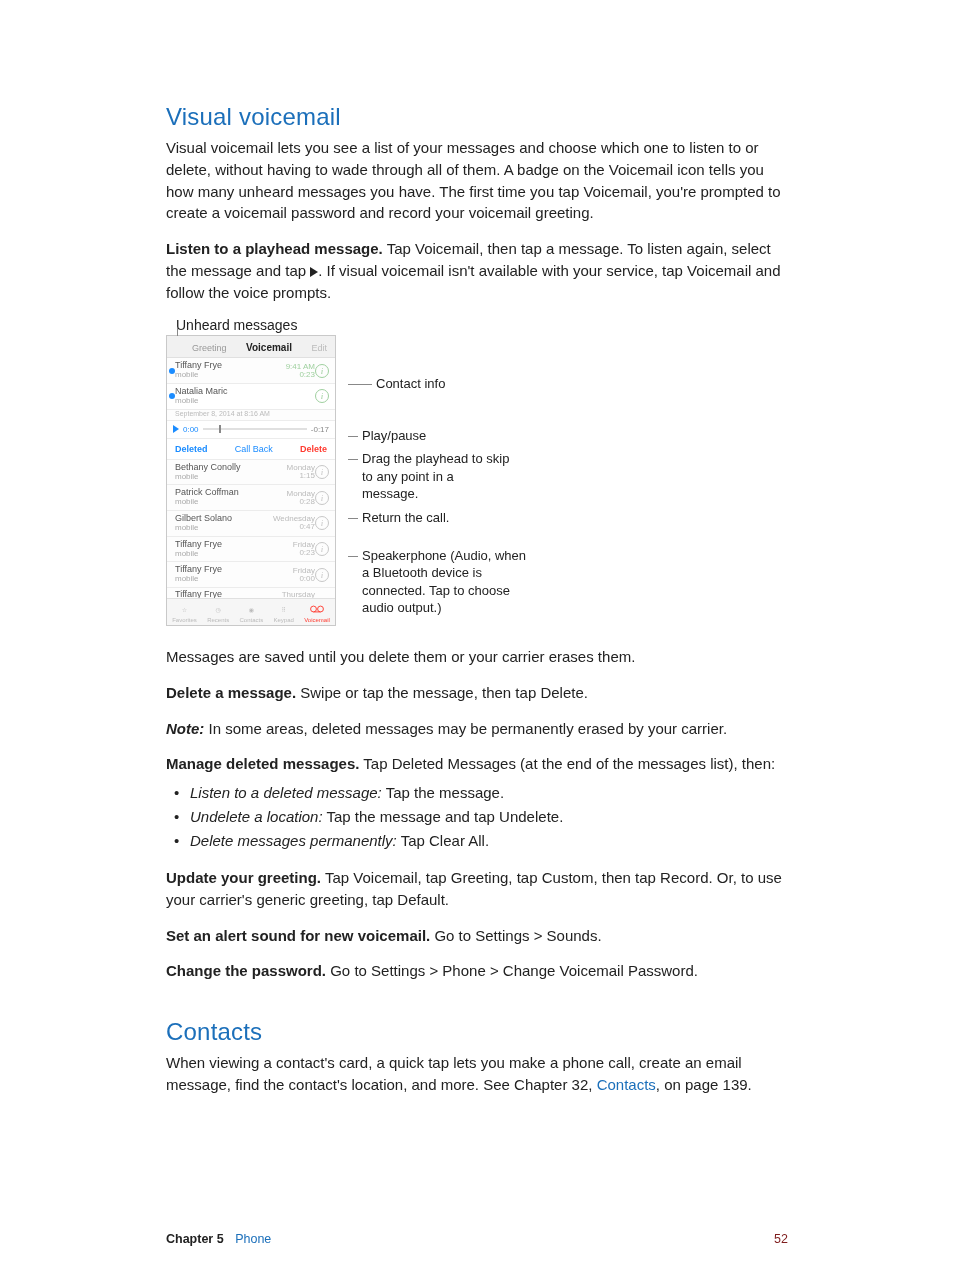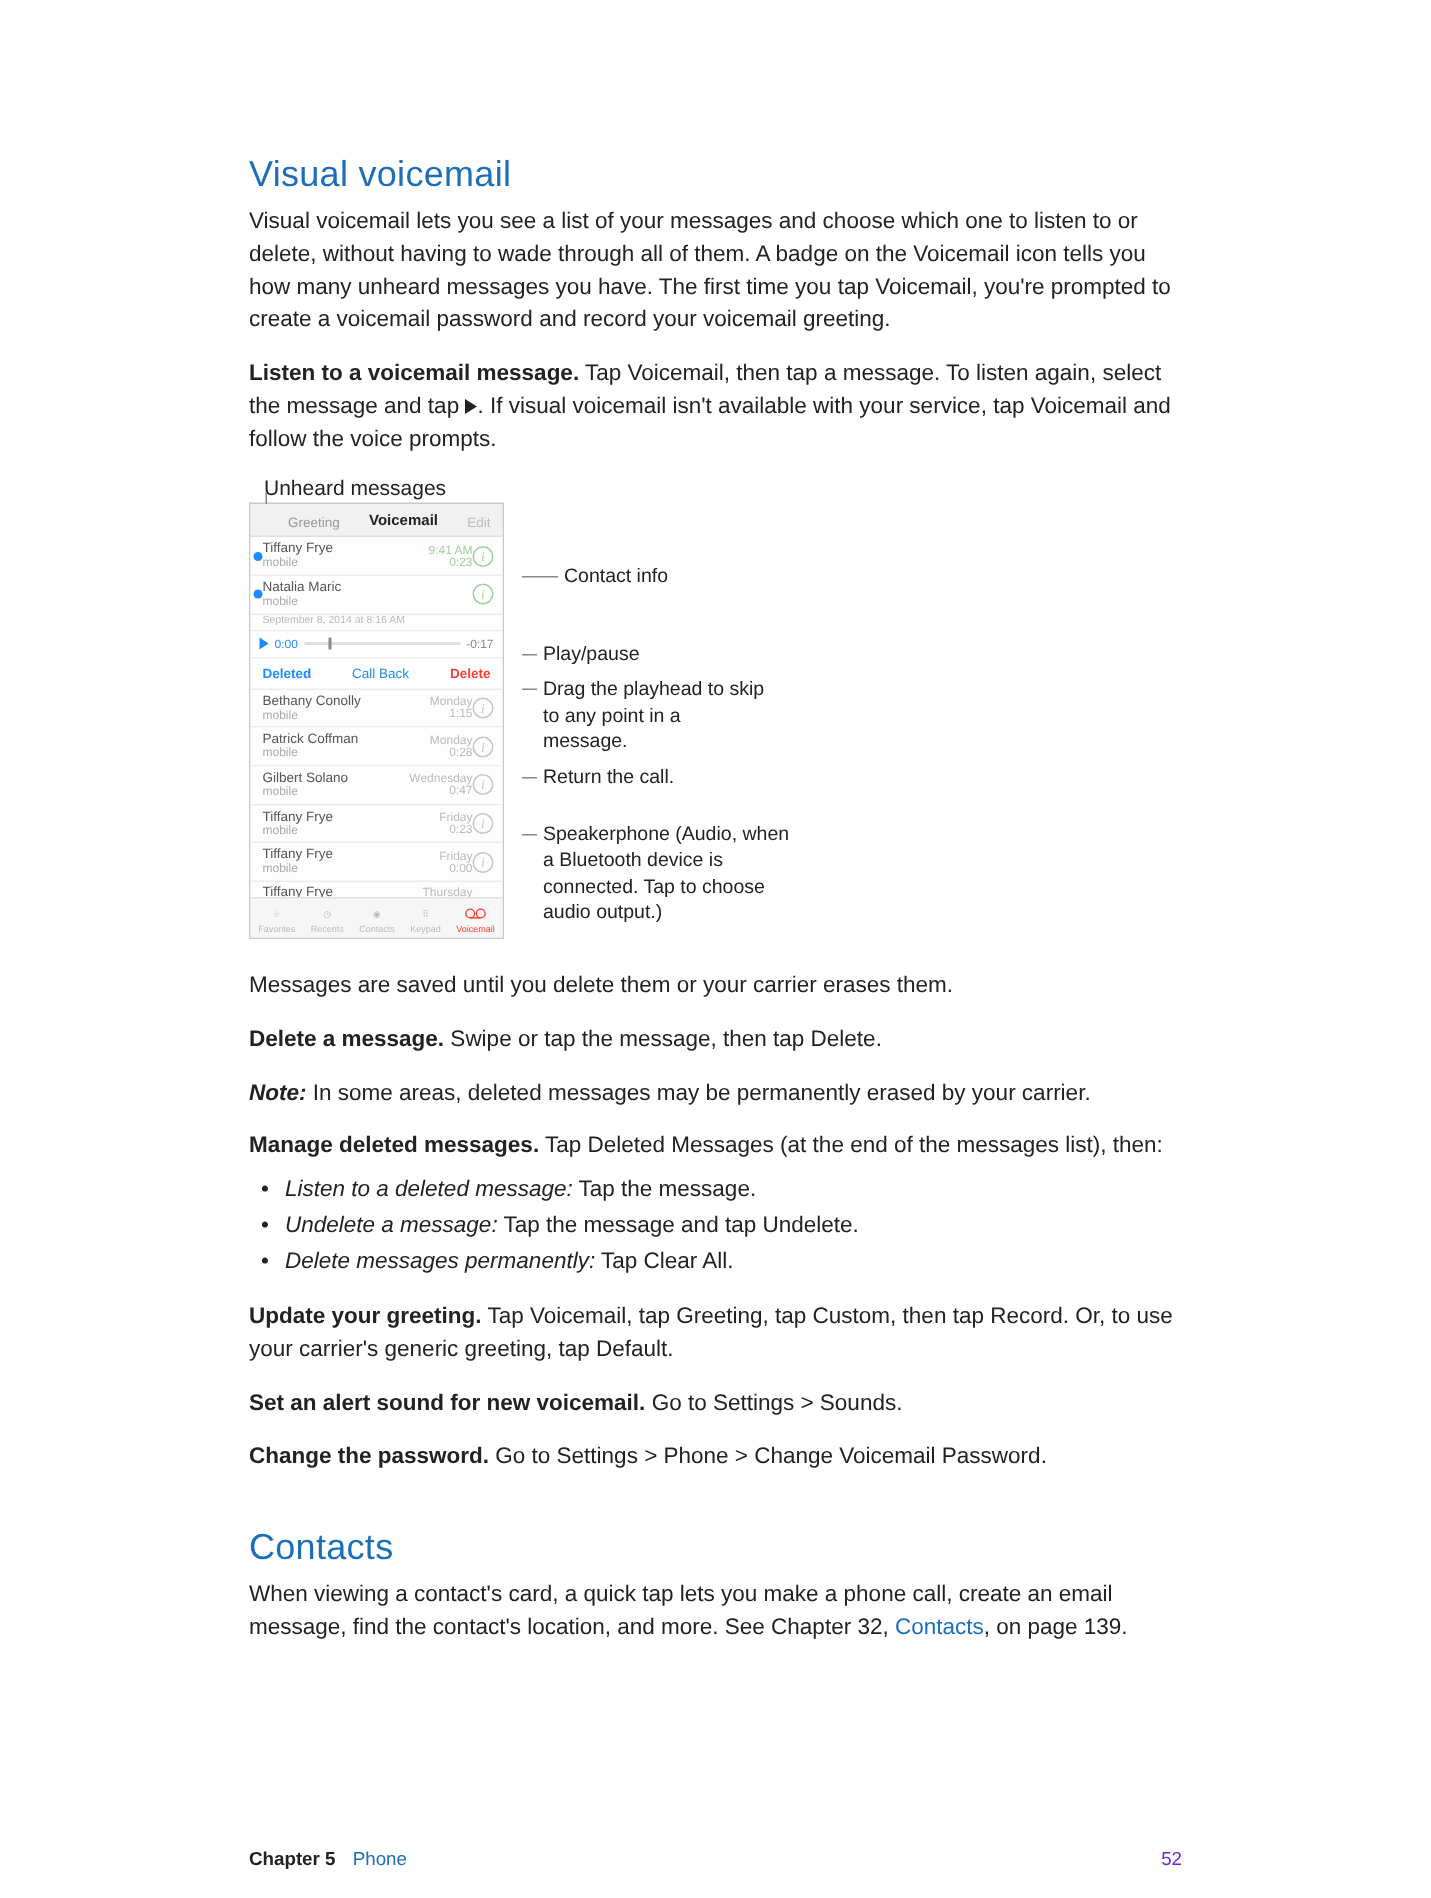--- a/index.html
+++ b/index.html
@@ -50,33 +50,33 @@
   .tab.active { color:#ff3b30; }
   .tab.active .ic { color:#ff3b30; }
   .callouts { margin-left: 12px; font-size: 13px; color:#222; line-height:1.35; }
   .callouts .co { display:flex; align-items:flex-start; margin-bottom:0; }
   .callouts .lead { display:inline-block; height:1px; background:#888; margin-top:9px; margin-right:4px; flex:none; }
   .callouts .co.pad { margin-bottom: 12px; }
   .footer { position:absolute; bottom:44px; left:166px; right:166px; display:flex; justify-content:space-between; font-size:12.5px; }
   .footer .left { }
   .footer .left .chap { font-weight:600; }
   .footer .left .chapname { color:#1b6fba; margin-left:8px; }
-  .footer .right { color:#6d28d9; }
+  .footer .right { color:#7f1d1d; }
   .svg-ic { width:14px; height:14px; }
 </style>
 </head>
 <body>
 
 <div class="page">
 
   <h2 class="section">Visual voicemail</h2>
   <p class="body">Visual voicemail lets you see a list of your messages and choose which one to listen to or delete, without having to wade through all of them. A badge on the Voicemail icon tells you how many unheard messages you have. The first time you tap Voicemail, you're prompted to create a voicemail password and record your voicemail greeting.</p>
 
   <p class="body">
-    <span class="bold">Listen to a voicemail message.</span><span> Tap Voicemail, then tap a message. To listen again, select the message and tap </span><span class="play-glyph"></span><span>. If visual voicemail isn't available with your service, tap Voicemail and follow the voice prompts.</span>
+    <span class="bold">Listen to a playhead message.</span><span> Tap Voicemail, then tap a message. To listen again, select the message and tap </span><span class="play-glyph"></span><span>. If visual voicemail isn't available with your service, tap Voicemail and follow the voice prompts.</span>
   </p>
 
   <div class="figure-wrap">
     <div class="fig-caption-top">Unheard messages</div>
     <div class="figure-row">
 
       <div class="phone">
         <span class="top-tick"></span>
         <div class="hdr">
           <span class="greet">Greeting</span>
@@ -221,21 +221,21 @@
   <p class="body">Messages are saved until you delete them or your carrier erases them.</p>
 
   <p class="body"><span class="bold">Delete a message.</span><span> Swipe or tap the message, then tap Delete.</span></p>
 
   <p class="body"><span class="bold italic">Note:  </span><span>In some areas, deleted messages may be permanently erased by your carrier.</span></p>
 
   <p class="body" style="margin-bottom:6px"><span class="bold">Manage deleted messages.</span><span> Tap Deleted Messages (at the end of the messages list), then:</span></p>
 
   <ul class="bullets">
     <li><span class="italic">Listen to a deleted message:</span><span>  Tap the message.</span></li>
-    <li><span class="italic">Undelete a message:</span><span>  Tap the message and tap Undelete.</span></li>
+    <li><span class="italic">Undelete a location:</span><span>  Tap the message and tap Undelete.</span></li>
     <li><span class="italic">Delete messages permanently:</span><span>  Tap Clear All.</span></li>
   </ul>
 
   <p class="body"><span class="bold">Update your greeting.</span><span> Tap Voicemail, tap Greeting, tap Custom, then tap Record. Or, to use your carrier's generic greeting, tap Default.</span></p>
 
   <p class="body"><span class="bold">Set an alert sound for new voicemail.</span><span> Go to Settings &gt; Sounds.</span></p>
 
   <p class="body" style="margin-bottom:36px"><span class="bold">Change the password.</span><span> Go to Settings &gt; Phone &gt; Change Voicemail Password.</span></p>
 
   <h2 class="section">Contacts</h2>

